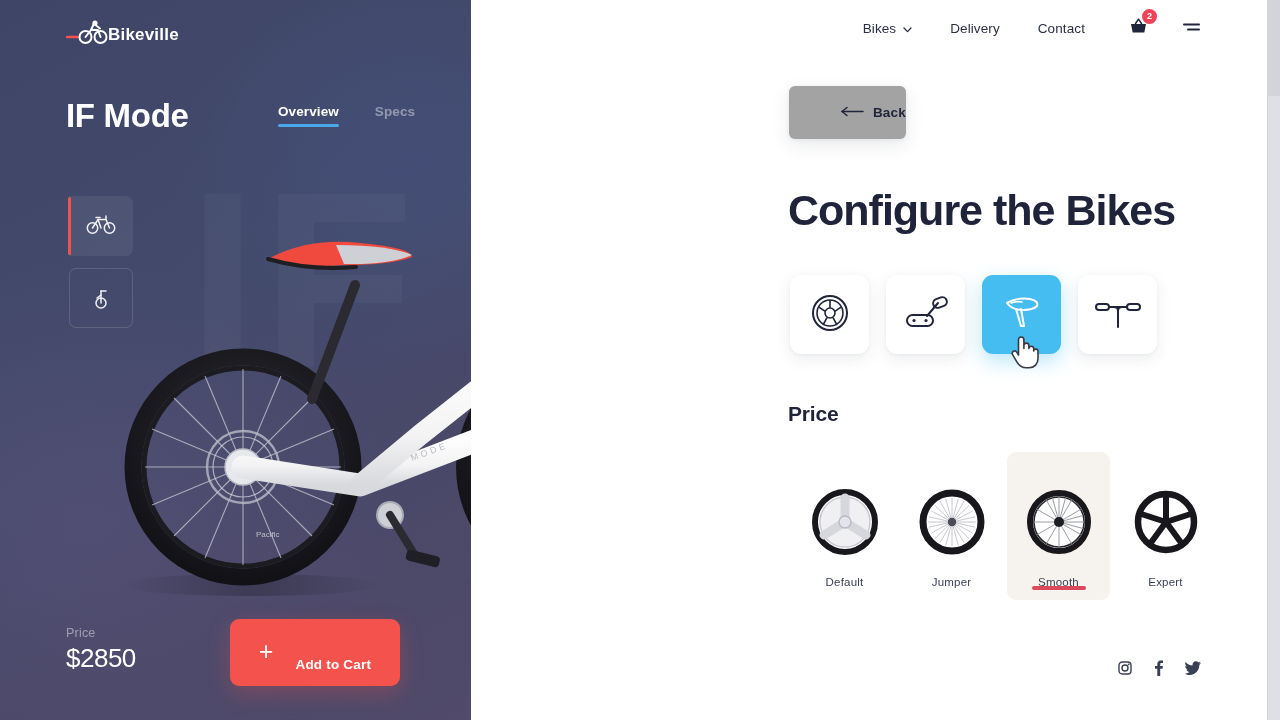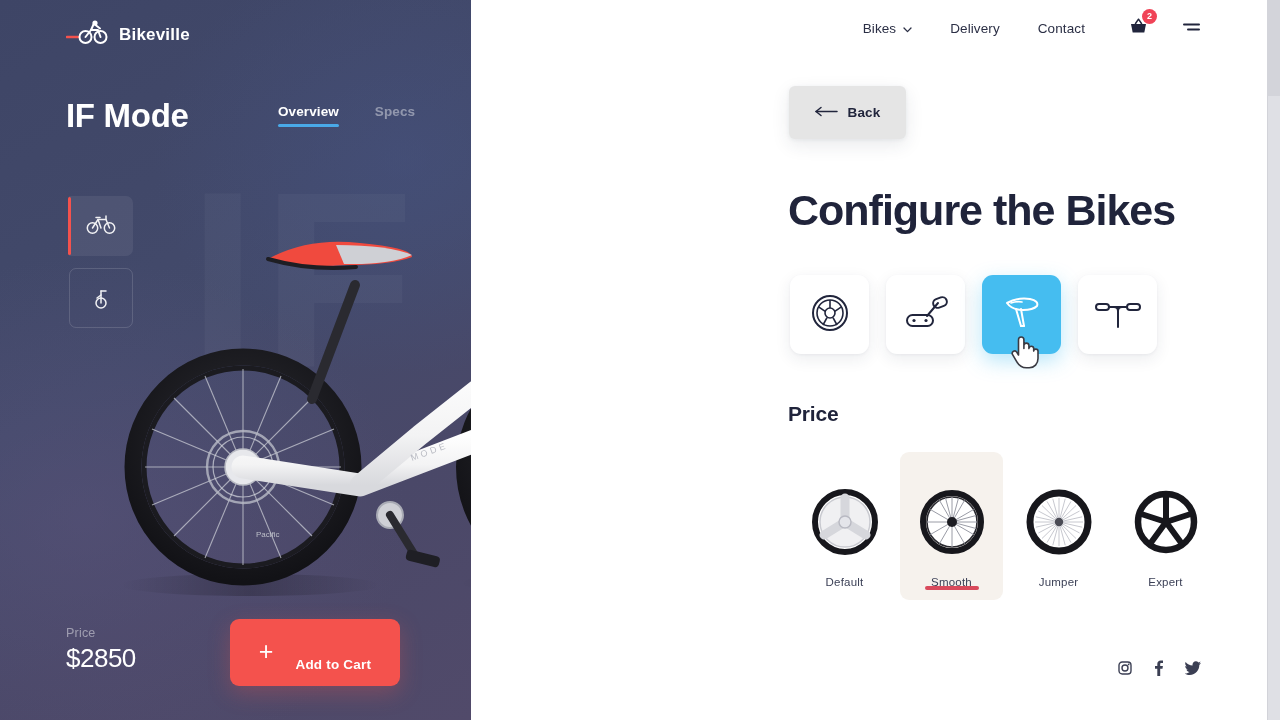--- a/index.html
+++ b/index.html
@@ -33,21 +33,21 @@
   
   .watermark {
     position: absolute; left: 188px; top: 172px;
     font-size: 250px; font-weight: 700; letter-spacing: 4px;
     color: rgba(255,255,255,0.035);
     line-height: 0.86; user-select: none; pointer-events: none;
     font-family: "Liberation Sans", sans-serif;
   }
 
   
-  .logo { position: absolute; left: 66px; top: 20px; display: flex; align-items: center; gap: 11px; }
+  .logo { position: absolute; left: 66px; top: 20px; display: flex; align-items: center; gap: 0; }
   .logo-text { color: #fff; font-size: 17px; font-weight: 700; letter-spacing: .2px; }
 
   
   .product-title {
     position: absolute; left: 66px; top: 97px;
     color: #ffffff; font-size: 33px; font-weight: 700; letter-spacing: -.3px;
   }
   .tabs { position: absolute; left: 278px; top: 104px; display: flex; gap: 36px; align-items: flex-end; }
   .tab { font-size: 13.5px; font-weight: 600; letter-spacing: .1px; color: rgba(255,255,255,0.42); padding-bottom: 8px; position: relative; }
   .tab.active { color: #ffffff; }
@@ -105,23 +105,23 @@
     position: absolute; top: -8px; right: -9px;
     min-width: 15px; height: 15px; padding: 0 3px;
     background: #f04357; color: #fff; border-radius: 50%;
     font-size: 9px; font-weight: 700; line-height: 15px; text-align: center;
   }
   .nav-menu { margin-left: 34px; cursor: pointer; display:flex; align-items:center; }
 
   
   .back-btn {
     position: absolute; left: 318px; top: 86px; width: 117px; height: 53px;
-    background: #e5e5e5; border: none; border-radius: 6px;
+    background: #a3a3a3; border: none; border-radius: 6px;
     box-shadow: 0 6px 18px rgba(40,45,70,0.10), 0 1px 4px rgba(40,45,70,0.06);
-    display: flex; align-items: center; justify-content: center; gap: 8px; cursor: pointer;
+    display: flex; align-items: center; justify-content: flex-end; gap: 8px; cursor: pointer;
   }
   .back-label { font-size: 13.5px; font-weight: 700; color: #21253c; letter-spacing: .2px; }
 
   
   .headline {
     position: absolute; left: 317px; top: 186px;
     font-size: 43px; font-weight: 700; color: #20243b; letter-spacing: -1px;
   }
 
   
@@ -449,49 +449,20 @@
       <div class="opt-card">
         <span class="opt-icon">
           <svg width="66" height="66" viewBox="0 0 66 66" fill="none">
             <circle cx="33" cy="33" r="30" stroke="#17171c" stroke-width="6"></circle>
             <circle cx="33" cy="33" r="25" fill="#f0f0f2" stroke="#c9cad0" stroke-width="1.5"></circle>
             <path d="M33 33 L33 9 M33 33 L12 46 M33 33 L54 46" stroke="#d6d7dc" stroke-width="9" stroke-linecap="round"></path>
             <circle cx="33" cy="33" r="6" fill="#e4e5ea" stroke="#b8b9c2" stroke-width="1.4"></circle>
           </svg>
         </span>
         <span class="opt-label">Default</span>
-      </div>
-
-      <div class="opt-card selected">
-        <span class="opt-icon">
-          <svg width="66" height="66" viewBox="0 0 66 66" fill="none">
-            <circle cx="33" cy="33" r="29" stroke="#17171c" stroke-width="6"></circle>
-            <circle cx="33" cy="33" r="25" stroke="#2a2a30" stroke-width="1.6" fill="#fff"></circle>
-            <g stroke="#9a9ca6" stroke-width="1">
-              <line x1="33" y1="33" x2="33" y2="8"></line>
-                <line x1="33" y1="33" x2="45.5" y2="11.4"></line>
-              <line x1="33" y1="33" x2="54.6" y2="20.5"></line>
-                <line x1="33" y1="33" x2="58" y2="33"></line>
-              <line x1="33" y1="33" x2="54.6" y2="45.5"></line>
-                <line x1="33" y1="33" x2="45.5" y2="54.6"></line>
-              <line x1="33" y1="33" x2="33" y2="58"></line>
-                <line x1="33" y1="33" x2="20.5" y2="54.6"></line>
-              <line x1="33" y1="33" x2="11.4" y2="45.5"></line>
-                <line x1="33" y1="33" x2="8" y2="33"></line>
-              <line x1="33" y1="33" x2="11.4" y2="20.5"></line>
-                <line x1="33" y1="33" x2="20.5" y2="11.4"></line>
-              <line x1="33" y1="33" x2="39.5" y2="9"></line>
-                <line x1="33" y1="33" x2="26.5" y2="9"></line>
-              <line x1="33" y1="33" x2="57" y2="26.5"></line>
-                <line x1="33" y1="33" x2="57" y2="39.5"></line>
-            </g>
-            <circle cx="33" cy="33" r="5" fill="#1c1c22"></circle>
-          </svg>
-        </span>
-        <span class="opt-label">Smooth</span>
       </div>
 
       <div class="opt-card">
         <span class="opt-icon">
           <svg width="66" height="66" viewBox="0 0 66 66" fill="none">
             <circle cx="33" cy="33" r="29" stroke="#17171c" stroke-width="7"></circle>
             <circle cx="33" cy="33" r="24" fill="#ffffff"></circle>
             <g stroke="#b4b6bf" stroke-width=".75">
               <line x1="33" y1="33" x2="33" y2="9"></line>
                 <line x1="33" y1="33" x2="39.2" y2="9.8"></line>
@@ -517,20 +488,49 @@
                 <line x1="33" y1="33" x2="16" y2="16.5"></line>
               <line x1="33" y1="33" x2="21" y2="12.4"></line>
                 <line x1="33" y1="33" x2="26.8" y2="9.8"></line>
             </g>
             <circle cx="33" cy="33" r="4.2" fill="#4a4b55"></circle>
           </svg>
         </span>
         <span class="opt-label">Jumper</span>
       </div>
 
+      <div class="opt-card selected">
+        <span class="opt-icon">
+          <svg width="66" height="66" viewBox="0 0 66 66" fill="none">
+            <circle cx="33" cy="33" r="29" stroke="#17171c" stroke-width="6"></circle>
+            <circle cx="33" cy="33" r="25" stroke="#2a2a30" stroke-width="1.6" fill="#fff"></circle>
+            <g stroke="#9a9ca6" stroke-width="1">
+              <line x1="33" y1="33" x2="33" y2="8"></line>
+                <line x1="33" y1="33" x2="45.5" y2="11.4"></line>
+              <line x1="33" y1="33" x2="54.6" y2="20.5"></line>
+                <line x1="33" y1="33" x2="58" y2="33"></line>
+              <line x1="33" y1="33" x2="54.6" y2="45.5"></line>
+                <line x1="33" y1="33" x2="45.5" y2="54.6"></line>
+              <line x1="33" y1="33" x2="33" y2="58"></line>
+                <line x1="33" y1="33" x2="20.5" y2="54.6"></line>
+              <line x1="33" y1="33" x2="11.4" y2="45.5"></line>
+                <line x1="33" y1="33" x2="8" y2="33"></line>
+              <line x1="33" y1="33" x2="11.4" y2="20.5"></line>
+                <line x1="33" y1="33" x2="20.5" y2="11.4"></line>
+              <line x1="33" y1="33" x2="39.5" y2="9"></line>
+                <line x1="33" y1="33" x2="26.5" y2="9"></line>
+              <line x1="33" y1="33" x2="57" y2="26.5"></line>
+                <line x1="33" y1="33" x2="57" y2="39.5"></line>
+            </g>
+            <circle cx="33" cy="33" r="5" fill="#1c1c22"></circle>
+          </svg>
+        </span>
+        <span class="opt-label">Smooth</span>
+      </div>
+
       <div class="opt-card">
         <span class="opt-icon">
           <svg width="66" height="66" viewBox="0 0 66 66" fill="none">
             <circle cx="33" cy="33" r="28" stroke="#17171c" stroke-width="6.5"></circle>
             <g stroke="#17171c" stroke-width="6" stroke-linecap="round">
               <line x1="33" y1="33" x2="33" y2="7"></line>
               <line x1="33" y1="33" x2="57.7" y2="25"></line>
               <line x1="33" y1="33" x2="48.3" y2="54"></line>
               <line x1="33" y1="33" x2="17.7" y2="54"></line>
               <line x1="33" y1="33" x2="8.3" y2="25"></line>

